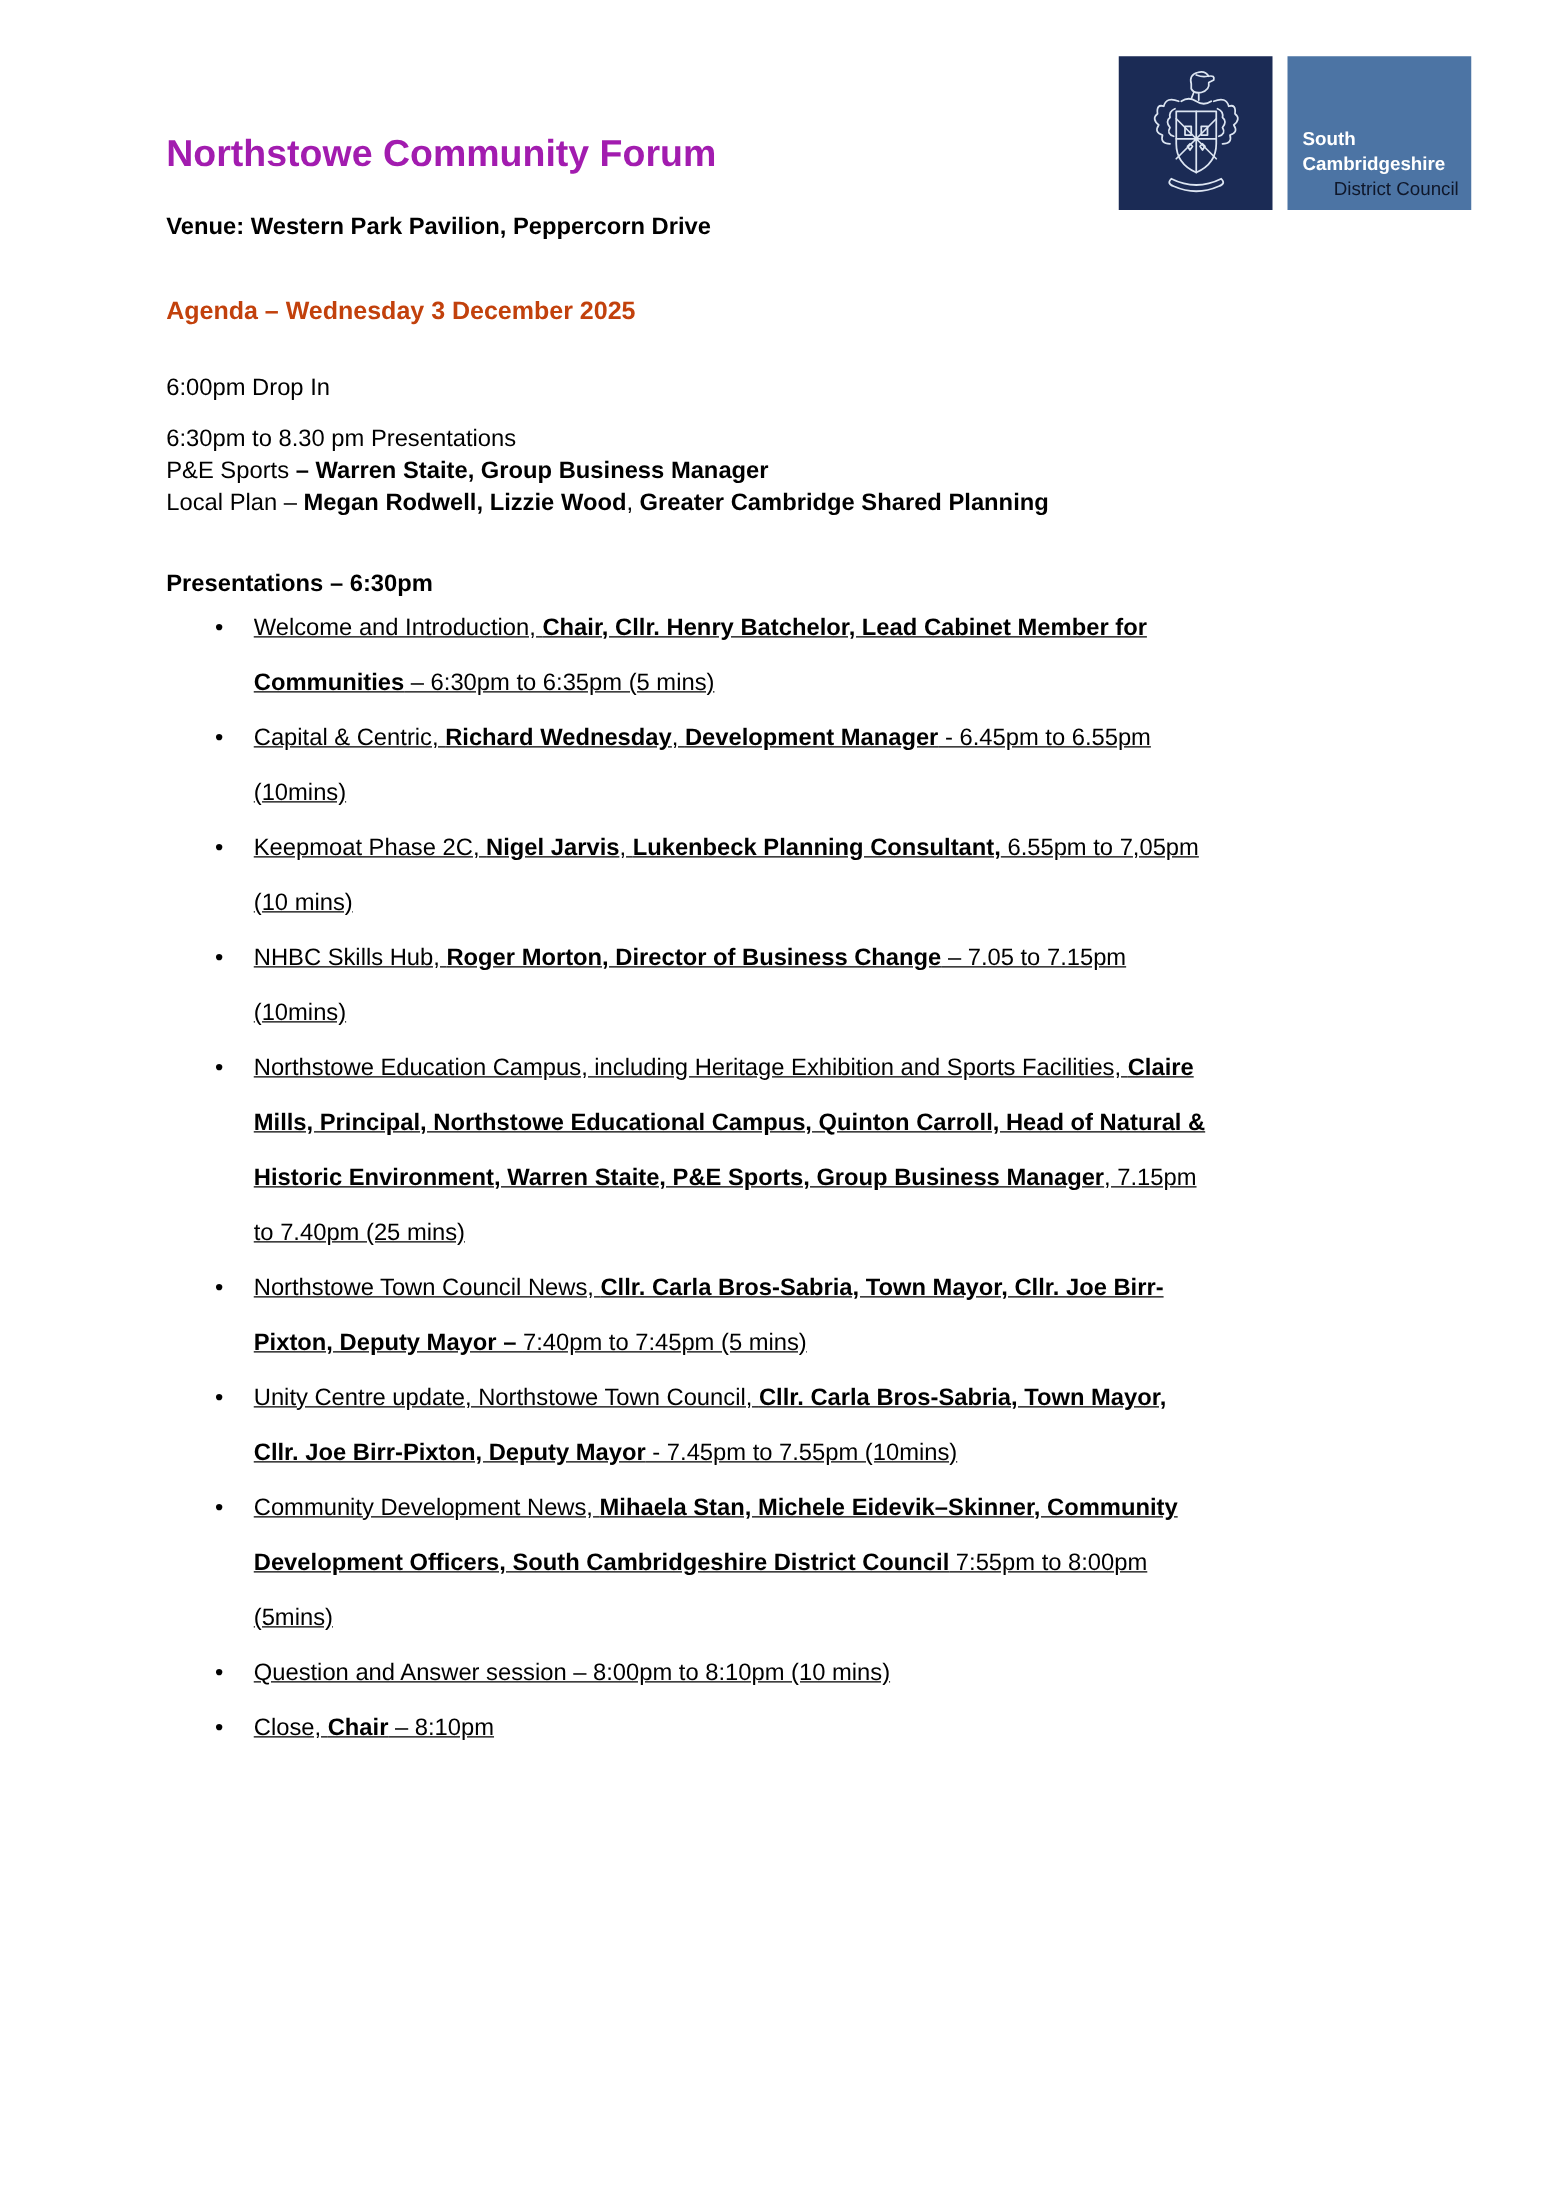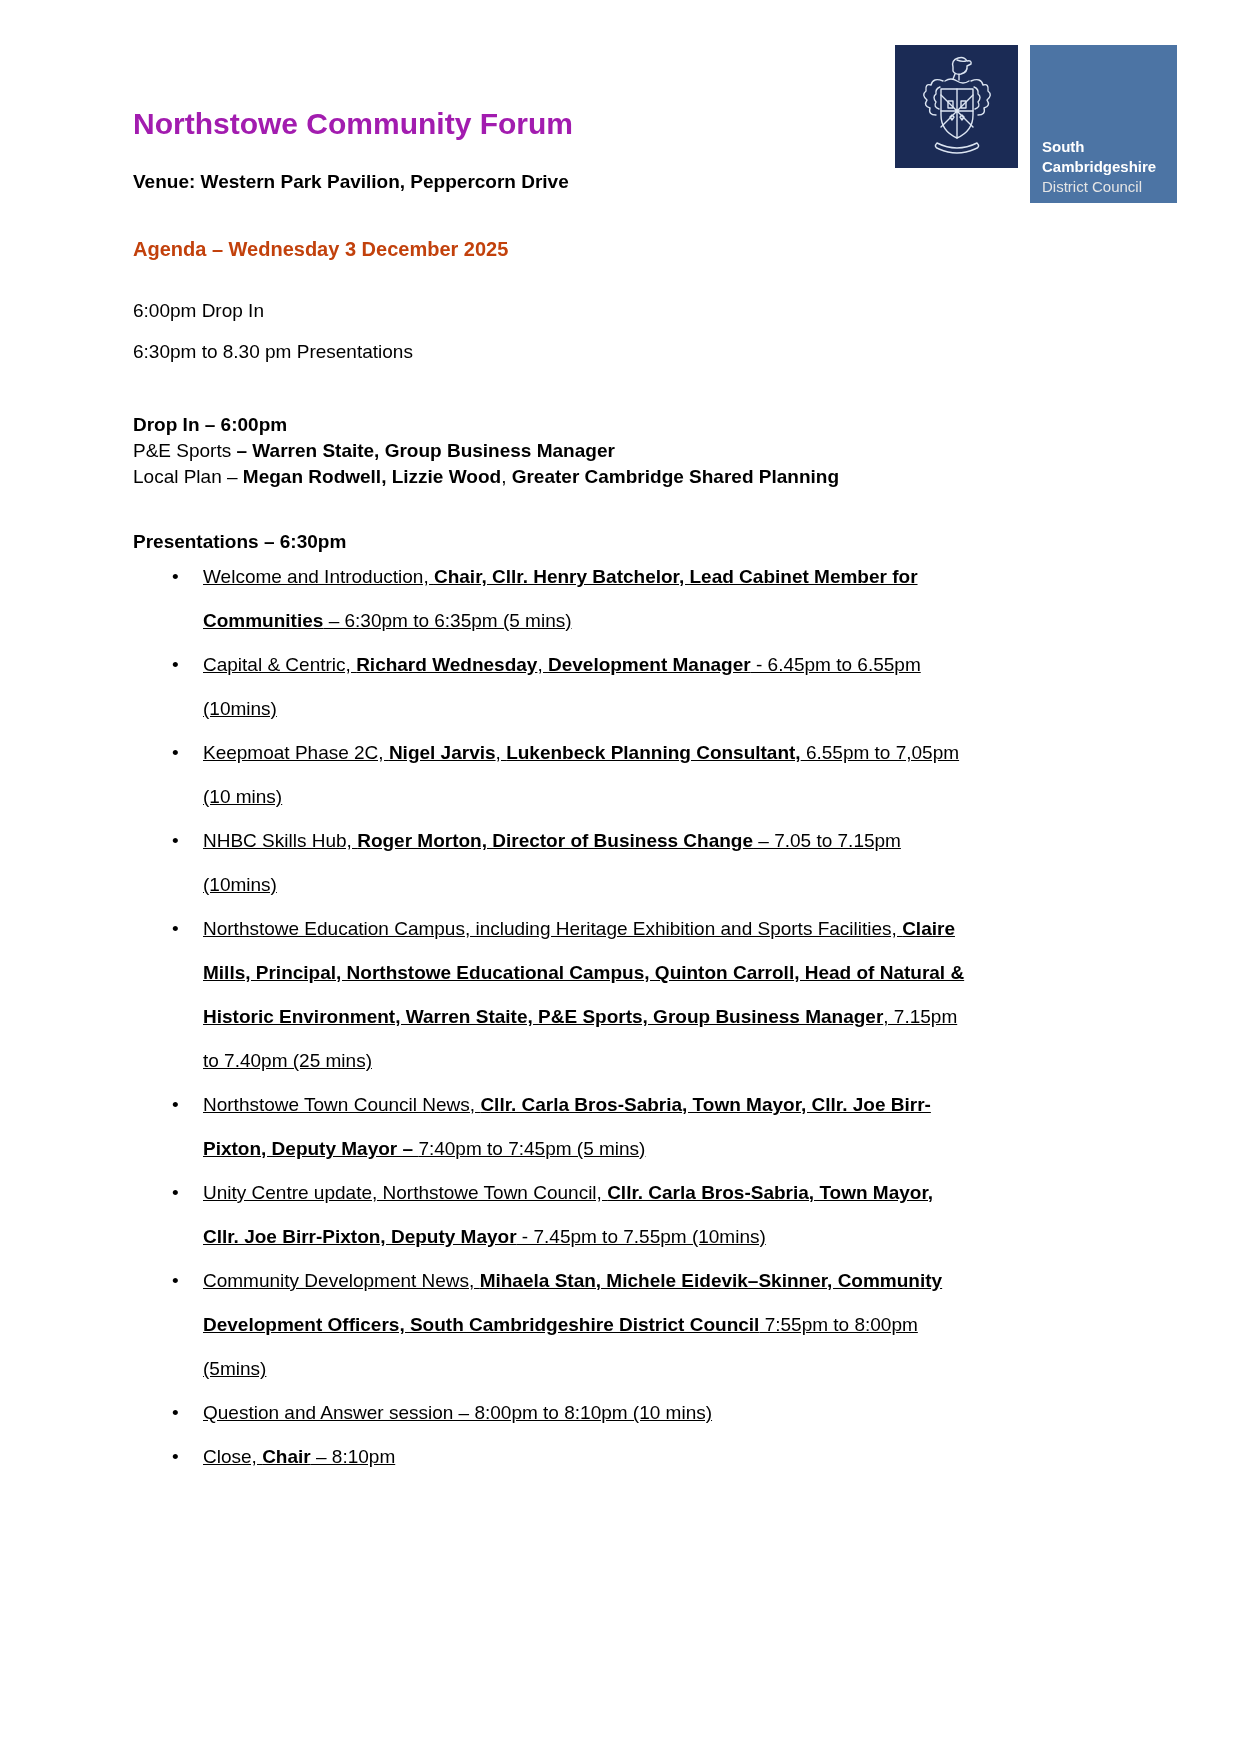--- a/index.html
+++ b/index.html
@@ -36,28 +36,28 @@
   }
   .b { font-weight:bold; }
 
   
   .logo { position:absolute; left:895px; top:45px; display:flex; }
   .logo-crest-block {
     width:123px; height:123px; background:#1B2B55;
     display:flex; align-items:center; justify-content:center;
   }
   .logo-text-block {
-    width:147px; height:158px; background:#4C74A4; margin-left:12px;
+    width:147px; height:123px; background:#4C74A4; margin-left:12px;
     box-sizing:border-box; padding:0 0 7px 12px;
     display:flex; flex-direction:column; justify-content:flex-end;
   }
   .logo-text-block .l1, .logo-text-block .l2 {
     color:#ffffff; font-weight:bold; font-size:15px; line-height:20px;
   }
-  .logo-text-block .l3 { color:#e5e5e5; font-size:15px; line-height:19px; }
+  .logo-text-block .l3 { color:#0f172a; font-size:15px; line-height:19px;margin-left:25px; }
   .crest-svg { stroke:#DCE5F2; fill:none; stroke-width:1.4; stroke-linecap:round; stroke-linejoin:round; }
 </style>
 </head>
 <body>
 
 <div class="logo">
   <div class="logo-crest-block">
     <svg class="crest-svg" width="100" height="112" viewBox="0 0 100 112">
 
       <path d="M46,16 q-2,-7 5,-9 q6,-2 9,3 q5,-1 4,3 l-4,2 q1,6 -6,8 q-6,1 -8,-3 z"></path>
@@ -92,21 +92,20 @@
 <div class="content">
   <h1 class="doc-title">Northstowe Community Forum</h1>
   <p class="venue-line">Venue: Western Park Pavilion, Peppercorn Drive</p>
   <h2 class="agenda-heading">Agenda – Wednesday 3 December 2025</h2>
 
   <div class="intro">
     <p class="first">6:00pm Drop In</p>
     <p>6:30pm to 8.30 pm Presentations</p>
   </div>
 
-  <p class="section-heading" id="dropin-heading">Drop In – 6:00pm</p>
   <div id="dropin-lines">
       <div><span>P&amp;E Sports </span><span class="b">– Warren Staite, Group Business Manager</span></div>
       <div><span>Local Plan – </span><span class="b">Megan Rodwell, Lizzie Wood</span><span>, </span><span class="b">Greater Cambridge Shared Planning</span></div>
     </div>
 
   <p class="section-heading" id="presentations-heading">Presentations – 6:30pm</p>
   <ul id="agenda-list">
       <li><span>Welcome and Introduction, </span><span class="b">Chair, Cllr. Henry Batchelor, Lead Cabinet Member for Communities</span><span> – 6:30pm to 6:35pm (5 mins)</span></li>
       <li><span>Capital &amp; Centric, </span><span class="b">Richard Wednesday</span><span>, </span><span class="b">Development Manager</span><span> - 6.45pm to 6.55pm (10mins)</span></li>
       <li><span>Keepmoat Phase 2C, </span><span class="b">Nigel Jarvis</span><span>, </span><span class="b">Lukenbeck Planning Consultant,</span><span> 6.55pm to 7,05pm (10 mins)</span></li>

